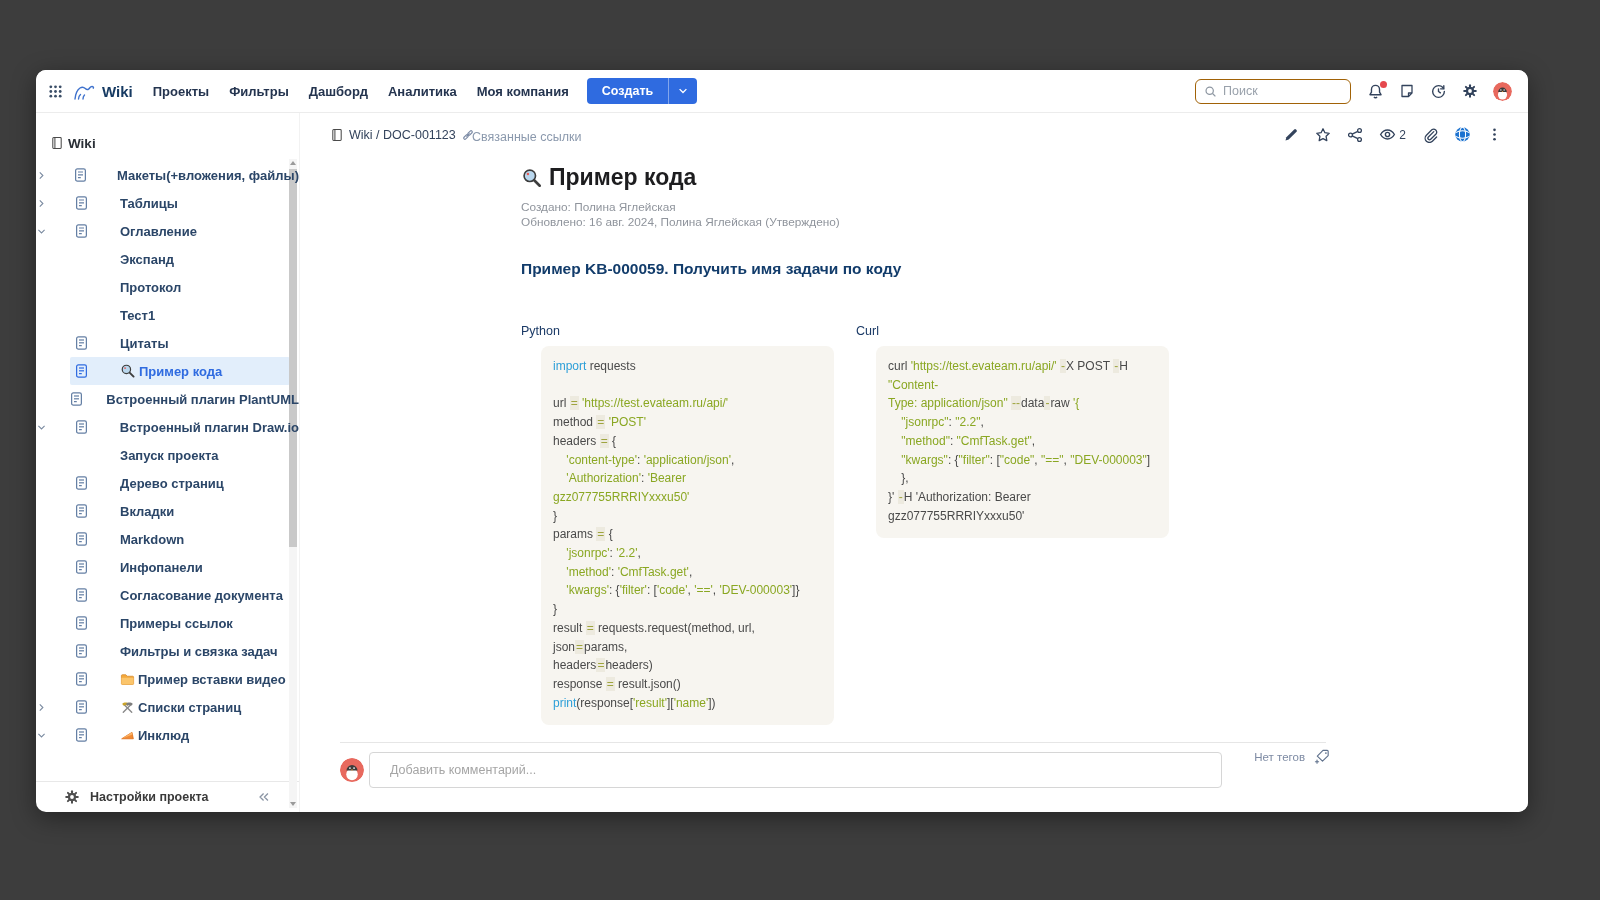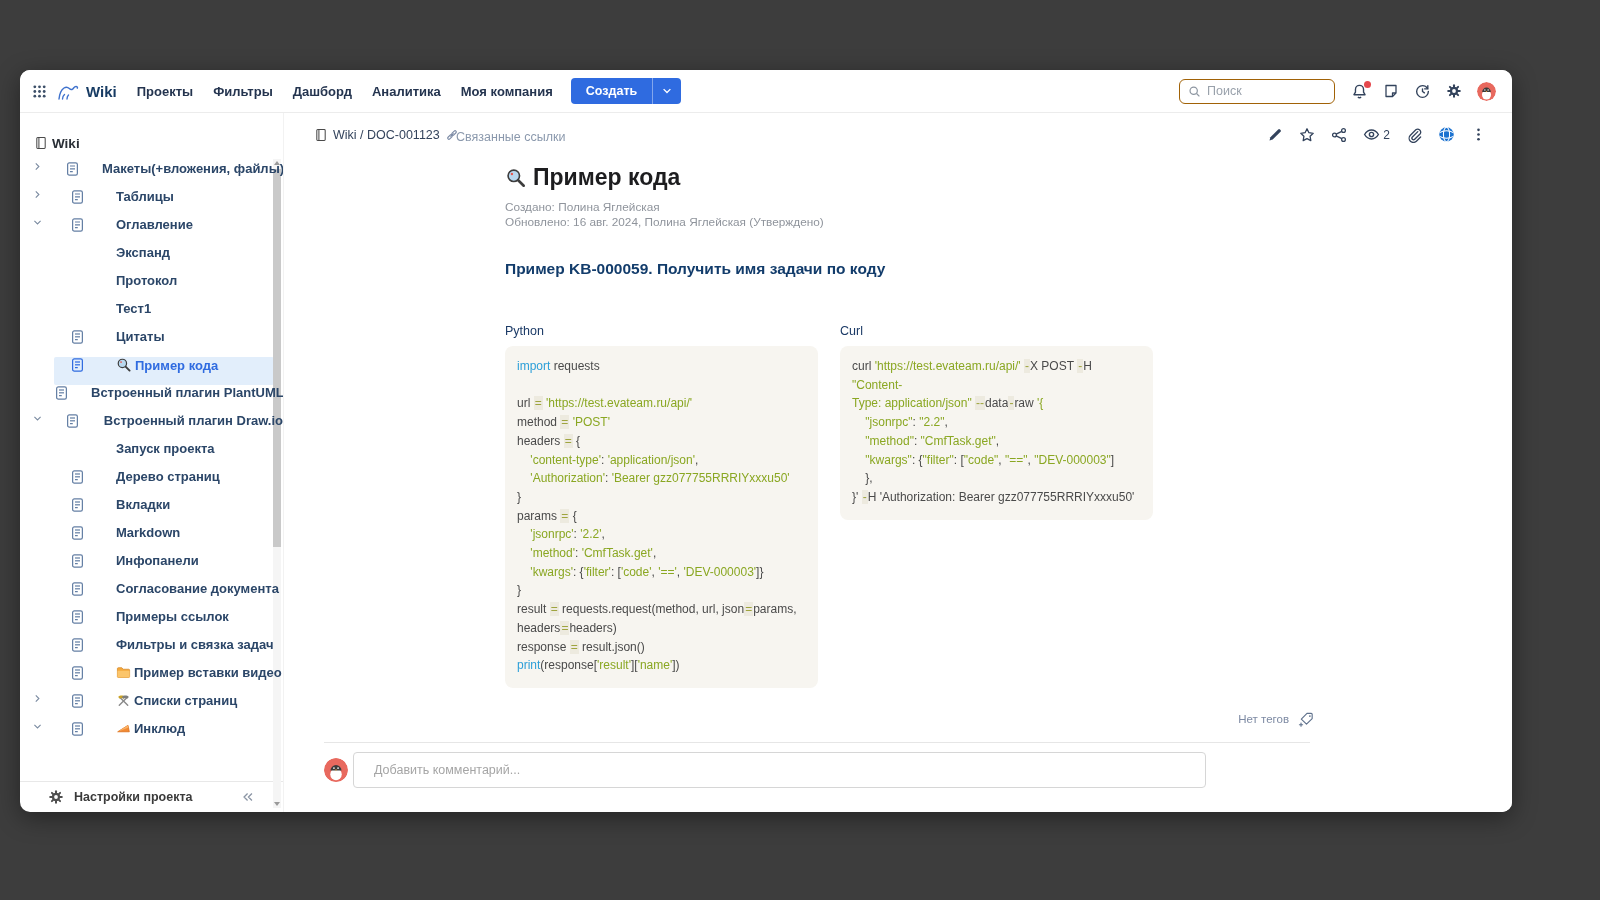--- a/index.html
+++ b/index.html
@@ -4,21 +4,21 @@
 <style>
   * { box-sizing: border-box; margin: 0; padding: 0; }
   html,body { width:1600px; height:900px; }
   body {
     background:#3d3d3d;
     font-family:"Liberation Sans", sans-serif;
     position:relative;
     overflow:hidden;
   }
   .window {
-    position:absolute; left:20px; top:70px; width:1492px; height:742px;
+    position:absolute; left:36px; top:70px; width:1492px; height:742px;
     background:#ffffff; border-radius:10px; overflow:hidden;
     box-shadow:0 6px 24px rgba(0,0,0,.4);
     display:flex; flex-direction:column;
   }
   
   .topbar {
     height:43px; flex:0 0 auto; display:flex; align-items:center;
     padding:0 16px 0 12px; border-bottom:1px solid #ececec; background:#fff;
   }
   .ic { display:inline-flex; align-items:center; justify-content:center; line-height:0; }
@@ -59,22 +59,22 @@
   .sidebar {
     width:264px; flex:0 0 auto; position:relative; display:flex; flex-direction:column;
     border-right:1px solid #f2f2f2;
   }
   .sidebar-head {
     display:flex; align-items:center; gap:4px; padding:19px 0 0 14px; height:41px;
     font-size:13.5px; font-weight:bold; color:#2a2f36;
   }
   .tree { flex:1; overflow:hidden; padding-top:7px; position:relative; }
   .tree-row {
-    height:28px; display:flex; align-items:flex-start; position:relative;
-    padding-left:12px; cursor:pointer;gap:22px;
+    height:28px; display:flex; align-items:center; position:relative;
+    padding-left:0; cursor:pointer;gap:22px;
   }
   .tree-row .slot-chev { width:16px; display:flex; align-items:center; color:#7a8aa0; }
   .tree-row .slot-ico { width:24px; display:flex; align-items:center; color:#647fa4; position:relative; z-index:1; }
   .tree-row .lbl {
     font-size:13px; font-weight:600; color:#2b4668; white-space:nowrap;
     display:flex; align-items:center; gap:3px; position:relative; z-index:1;
   }
   .tree-row.selected::before {
     content:""; position:absolute; left:34px; right:9px; top:0; bottom:0;
     background:#e2eefb; border-radius:2px;
@@ -100,21 +100,21 @@
   .action-icons { position:absolute; right:26px; top:13px; display:flex; align-items:center; gap:16px; color:#33435c; }
   .action-icons .ai { cursor:pointer; display:flex; align-items:center; gap:3px; }
   .eye-count { font-size:12px; color:#33435c; }
   .doc-body { position:absolute; left:221px; top:51px; width:810px; }
   .doc-title { display:flex; align-items:center; gap:6px; font-size:23px; font-weight:bold; color:#1d1d1f; }
   .doc-meta { margin-top:9px; font-size:11.8px; color:#8f949c; line-height:14.5px; }
   .doc-heading { margin-top:31px; font-size:15.5px; font-weight:bold; color:#123c6b; }
   .code-row { display:flex; gap:22px; margin-top:46px; align-items:flex-start; }
   .code-card { width:313px; }
   .code-label { font-size:12.5px; font-weight:normal; color:#1b3a66; margin-bottom:8px; }
-  .code-box { background:#f7f5f0; border-radius:8px; padding:11px 12px 13px 12px; }
+  .code-box { background:#f7f5f0; border-radius:8px; padding:11px 12px 13px 12px;margin-left:20px; }
   .code-line { min-height:18.7px; line-height:18.7px; font-size:12px; color:#4a4a4a; white-space:pre-wrap; word-break:break-word; }
   .tok-str { color:#8aa722; }
   .tok-kw { color:#2d9fd8; }
   .tok-op { color:#9fa43e; background:#edeadf; padding:0 1px; }
   .tags-row {
     display:flex; justify-content:flex-end; align-items:center; gap:9px;
     margin-top:23px; font-size:11.5px; color:#7d8aa3;
   }
   .comment-divider { position:absolute; left:40px; width:986px; top:629px; border-top:1px solid #e6e6e6; }
   .comment-row { position:absolute; left:40px; top:639px; display:flex; align-items:center; gap:5px; }

